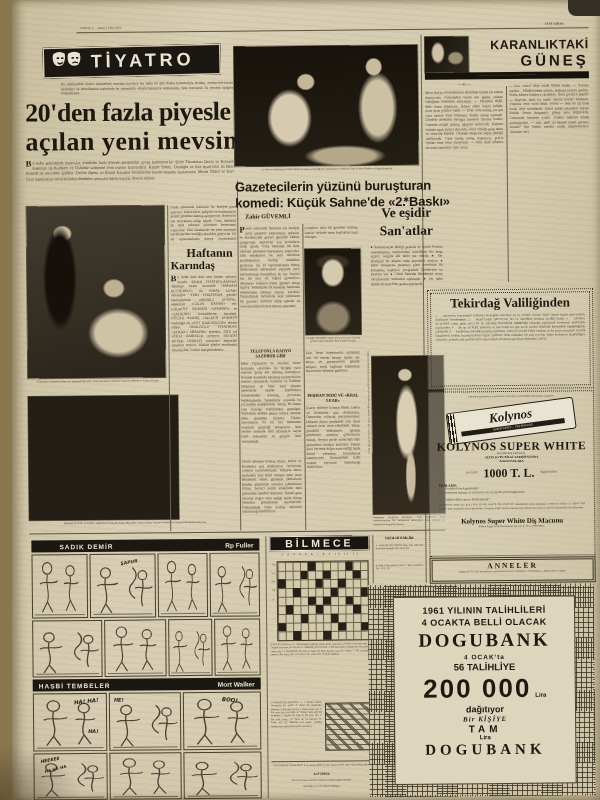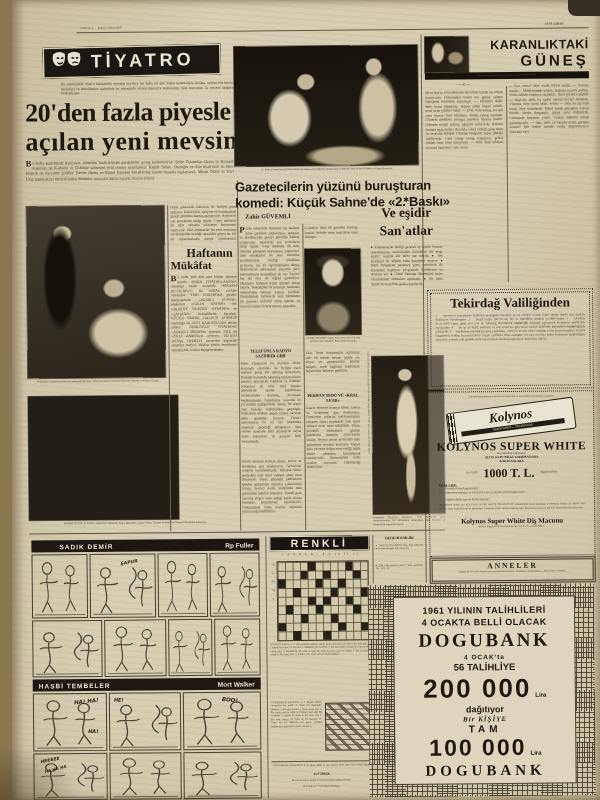--- a/index.html
+++ b/index.html
@@ -93,21 +93,21 @@
     <div class="abs ph" style="left:28px;top:204px;width:138px;height:172px;background:
          radial-gradient(26px 80px at 24% 42%, #15100a 0 52%, transparent 66%),
          radial-gradient(14px 12px at 26% 16%, #c9bc9e 0 55%, transparent 70%),
          radial-gradient(46px 38px at 66% 74%, #cfc3a6 0 50%, transparent 66%),
          radial-gradient(16px 14px at 63% 48%, #bdb093 0 55%, transparent 70%),
          linear-gradient(170deg,#433d31,#2a241a)"></div>
     <div class="abs t25 c ink ovh" style="left:28px;top:378px;width:140px;height:13px">«Tanassuh» oyununda gelmez bir anlaşmazlığın alını: Altan Karındaş ve Kâmran Yüce bir sahnede — Karaca Tiyatro.</div>
 
     <div class="abs t35 j ink ovh" style="left:172px;top:204px;width:66px;height:38px">Perde arkasında hummalı bir faaliyet göze çarpıyor. Dekorcular, ışıkçılar ve kostümcüler geceyi gündüze katmış çalışıyorlar. Rejisörler son provaların telâşı içinde. Genç istidatlar ilk defa sahneye çıkmanın heyecanını yaşıyorlar. Eski emektarlar ise yeni mevsime tecrübelerinin verdiği rahatlıkla giriyorlar. Bu yıl repertuarlarda dünya tiyatrosunun şaheserleri yanında yerli muharrirlerin komedileri de var. Seyirci her iki türe de rağbet gösteriyor. Matineler bilhassa pazar günleri dolup taşıyor. Tenkidçiler ilk temsiller hakkında umumiyetle iyimser yazılar yazdılar. Önümüzdeki haftalarda yeni piyeslerin ilk geceleri birbirini takip edecek ve mevsim bütün hızıyla devam edecektir.</div>
     <div class="abs b dk" style="left:188px;top:245px;font-size:12px">Haftanın</div>
-    <div class="abs b dk" style="left:172px;top:258px;font-size:11px">Mükâfat</div>
+    <div class="abs b dk" style="left:172px;top:258px;font-size:11px">Karındaş</div>
     <div class="abs t35 j ink ovh drop" style="left:172px;top:274px;width:66px;height:240px">Bu hafta yeni dört eser birden sahneye kondu. ŞEHİR TİYATROLARINDA Tepebaşı Dram kısmında «MADAM BUTTERFLY» ile «KRAL LEAR» oynanıyor. YENİ TİYATRODA gündüz matinelerinde «RENKLİ DÜNYA», akşamları «GELİN KAYASI» var. KADIKÖY SAHNESİ «DOMİNO» ve «ÇATIKAPI» komedilerini hazırladı. KÜÇÜK SAHNE, HALDUN DORMEN topluluğu ile «SÜT KARDEŞLER»e devam ediyor. ORALOĞLU TİYATROSU «AYRIKLI MİSAFİR» piyesini, SİTE ise «ZİLLİ ZARİFE»yi oynuyor. BEHZAT BUTAK OPERETİ cumartesi akşamları temsiller veriyor. Biletler günler evvelinden tükenmekte, localar kapışılmaktadır.</div>
 
     <div class="abs ph" style="left:28px;top:394px;width:150px;height:124px;background:
          radial-gradient(12px 46px at 16% 58%, #8d english 0,transparent 0),
          radial-gradient(13px 48px at 15% 60%, #978b70 0 50%, transparent 68%),
          radial-gradient(8px 8px at 15% 32%, #cfc2a4 0 60%, transparent 75%),
          radial-gradient(14px 52px at 38% 62%, #a99c7e 0 50%, transparent 68%),
          radial-gradient(8px 8px at 38% 33%, #d3c6a8 0 60%, transparent 75%),
          radial-gradient(13px 50px at 58% 64%, #b0a283 0 50%, transparent 68%),
          radial-gradient(8px 8px at 58% 36%, #cfc2a4 0 60%, transparent 75%),
@@ -281,21 +281,21 @@
       <span class="bubble" style="font-size:4px;left:10px;top:12px;transform:rotate(-14deg)">HA HA HA</span>
     </div>
     <div class="panel" style="left:106px;top:751px;width:72px;height:47px"><svg viewBox="0 0 52 48" preserveAspectRatio="none">
           <use href="#fig1"></use>
         </svg></div>
     <div class="panel" style="left:180px;top:751px;width:78px;height:47px"><svg viewBox="0 0 52 48" preserveAspectRatio="none">
           <use href="#fig2"></use>
         </svg></div>
 
     <div class="abs vrule" style="left:264px;top:536px;height:262px"></div>
-    <div class="abs c" style="left:268px;top:536px;width:100px;height:15px;background:#191510;color:#ece5d2;font-family:'Liberation Sans',sans-serif;font-weight:700;font-size:10.5px;line-height:15px;letter-spacing:3px;box-shadow:inset 0 0 0 1px #ece5d2">RENKLİ</div>
+    <div class="abs c" style="left:268px;top:536px;width:100px;height:15px;background:#191510;color:#ece5d2;font-family:'Liberation Sans',sans-serif;font-weight:700;font-size:10.5px;line-height:15px;letter-spacing:3px;box-shadow:inset 0 0 0 1px #ece5d2">BİLMECE</div>
     <div class="abs t3 c dk" style="left:272px;top:553px;width:94px;letter-spacing:1.8px;white-space:nowrap;overflow:hidden">1 2 3 4 5 6 7 8 9 10 11 12</div>
     <div class="abs t25 dk" style="left:269px;top:561px;width:5px;height:78px;line-height:8.67px;text-align:center;white-space:pre-line">1 2 3 4 5 6 7 8 9</div>
     <div class="abs xgrid" style="left:275px;top:561px;width:90px;height:78px">
       <div class="bcell" style="left:30px;top:0"></div>
         <div class="bcell" style="left:67.5px;top:0"></div>
       <div class="bcell" style="left:22.5px;top:8.7px"></div>
         <div class="bcell" style="left:45px;top:8.7px"></div>
         <div class="bcell" style="left:75px;top:8.7px"></div>
       <div class="bcell" style="left:0;top:17.3px"></div>
         <div class="bcell" style="left:37.5px;top:17.3px"></div>
@@ -341,21 +341,20 @@
       <div class="c b dk sans" style="font-size:6.5px;margin-top:2px;letter-spacing:1px">4 OCAK'ta</div>
       <div class="c b dk sans" style="font-size:9.5px;margin-top:1px">56 TALİHLİYE</div>
       <div style="display:flex;align-items:baseline;justify-content:center;gap:4px;margin-top:1px">
         <span class="b dk sans" style="font-size:26px;letter-spacing:2px">200 000</span>
         <span class="b dk sans" style="font-size:6px">Lira</span>
       </div>
       <div class="c b dk sans" style="font-size:9px">dağıtıyor</div>
       <div class="c b i dk" style="font-size:7px;margin-top:1px;letter-spacing:1px">Bir KİŞİYE</div>
       <div class="c b dk sans" style="font-size:10px;letter-spacing:4px">TAM</div>
       <div style="display:flex;align-items:baseline;justify-content:center;gap:4px">
-        <span class="b dk sans" style="font-size:23px;letter-spacing:2px">100 000</span>
         <span class="b dk sans" style="font-size:6px">Lira</span>
       </div>
       <div class="c b dk" style="font-size:15px;letter-spacing:4px;margin-top:1px">DOGUBANK</div>
     </div>
 
   </div>
 
   <svg width="0" height="0" style="position:absolute">
     <defs>
       <g id="fig1" fill="none" stroke="#352e22" stroke-width="1">

